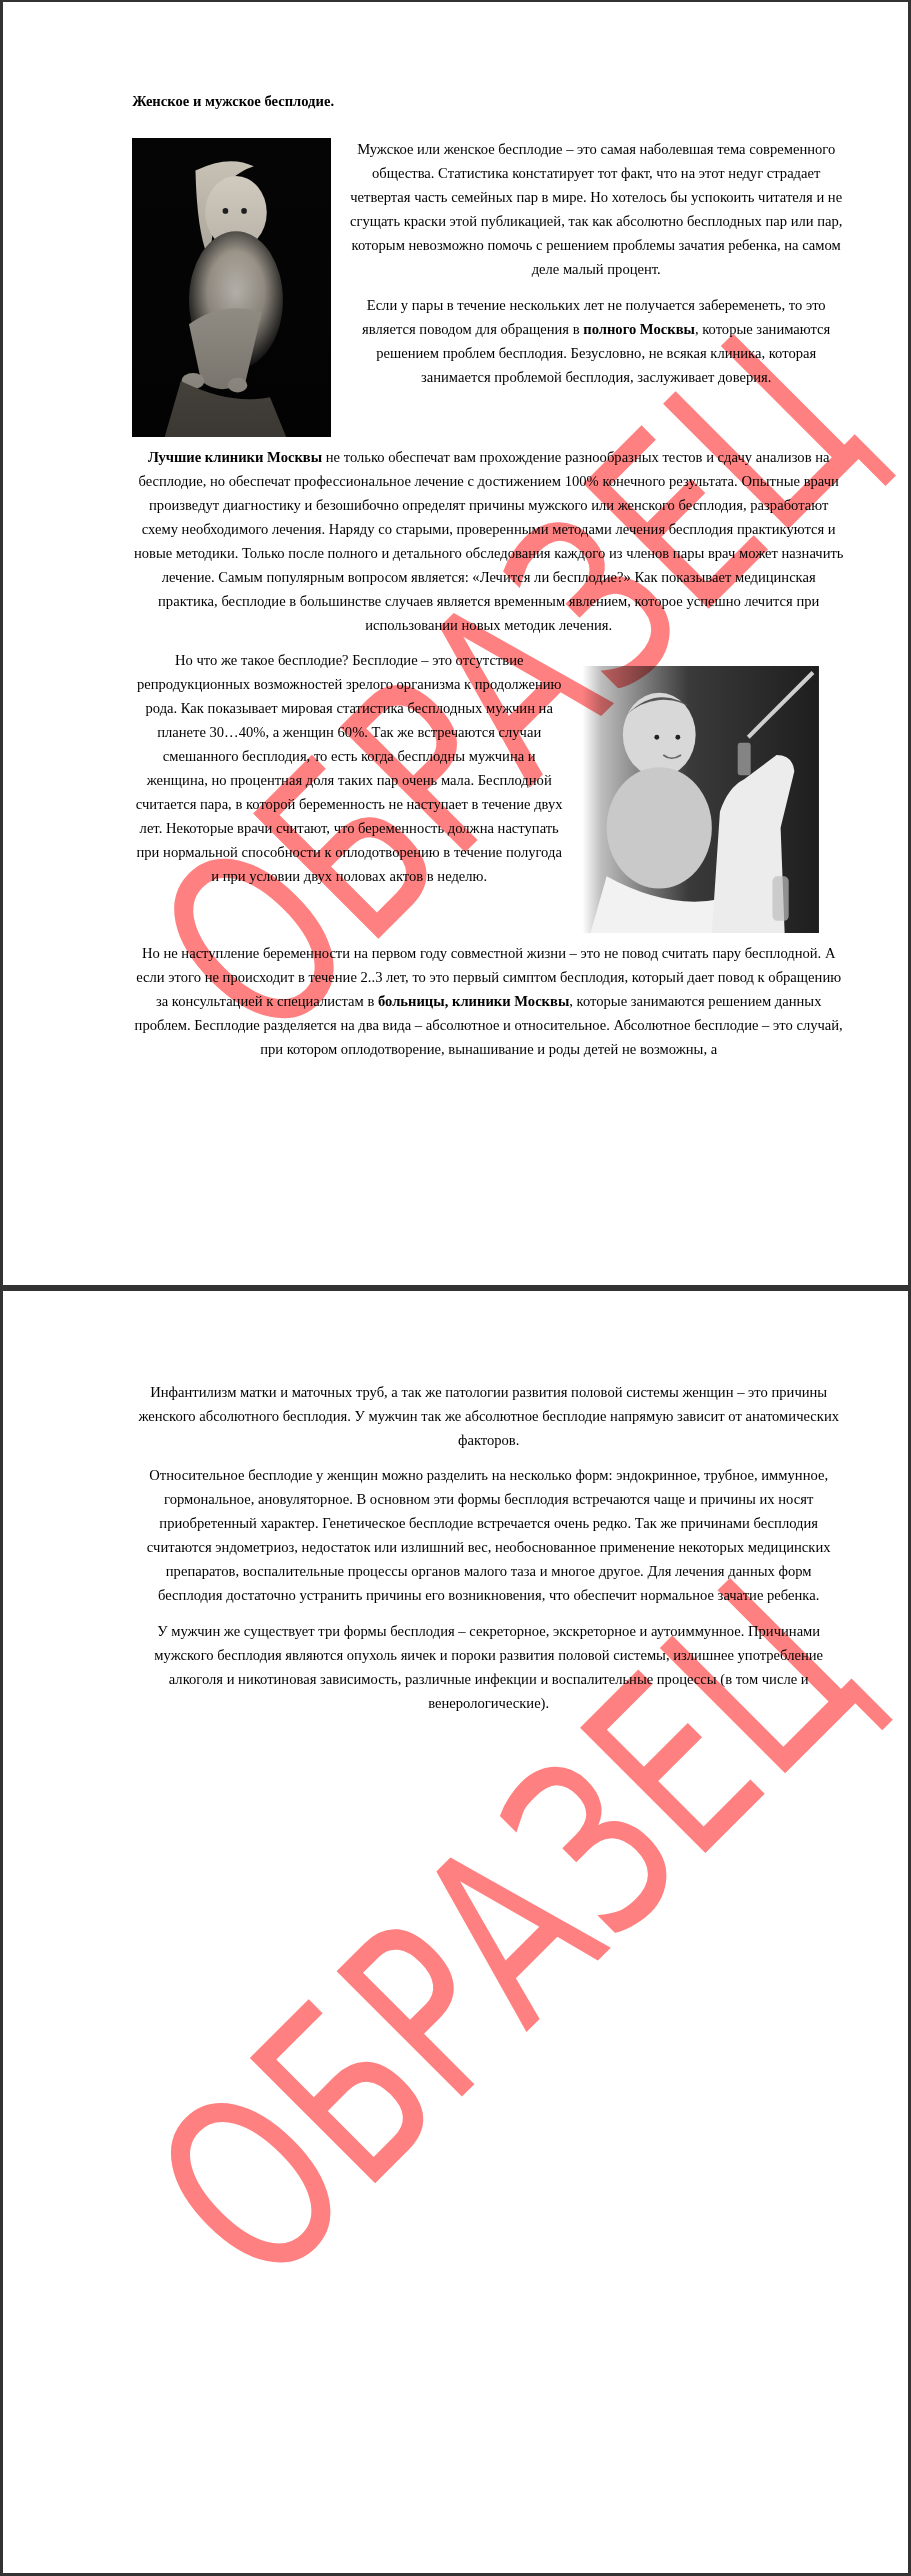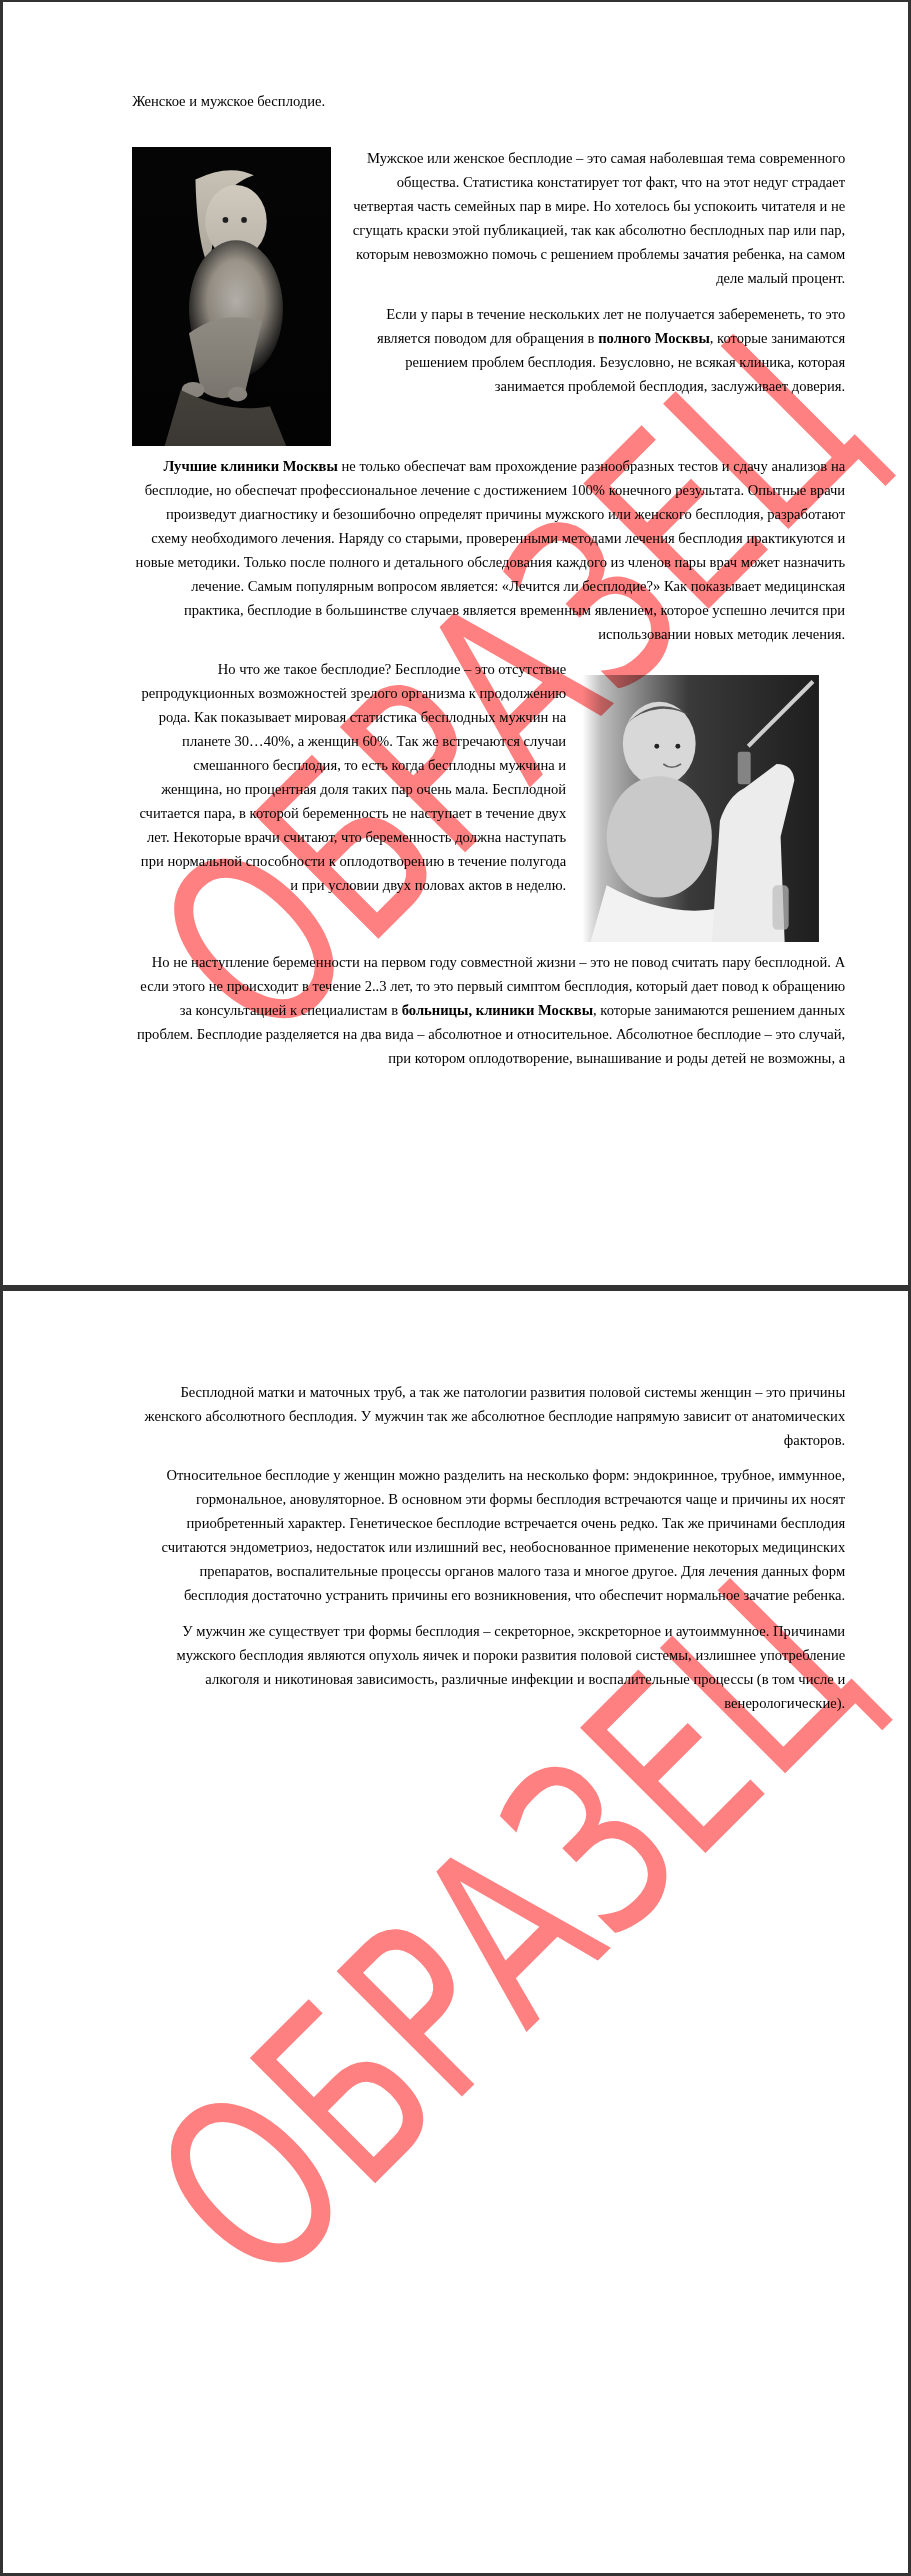--- a/index.html
+++ b/index.html
@@ -19,22 +19,22 @@
   .watermark svg { width: 100%; height: 100%; }
   .watermark text { font-family: "DejaVu Sans", sans-serif; font-size: 300px; }
 
   .content {
     position: absolute; left: 129px; width: 713px; z-index: 2;
     font-size: 14.6px; line-height: 24px; mix-blend-mode: multiply;
   }
   .page-1 .content { top: 87px; }
   .page-2 .content { top: 89px; }
 
-  .doc-title { font-weight: normal; font-size: 14.6px; line-height: 24px; margin-bottom: 33px; }
-  p { margin-bottom: 11.3px; text-align: right; }
+  .doc-title { font-weight: bold; font-size: 14.6px; line-height: 24px; margin-bottom: 24px; }
+  p { margin-bottom: 11.3px; text-align: center; }
   b { font-weight: bold; }
 
   .img-left {
     float: left; width: 199px; height: 299px; margin: 0.8px 16px 8px 0;
     background: #050505; position: relative; overflow: hidden;
   }
   .img-right {
     float: right; width: 237px; height: 267px; margin: 18px 26px 8px 16px;
     position: relative; overflow: hidden;
     background: linear-gradient(90deg, #ffffff 0%, #cfcfcf 6%, #6a6a6a 40%, #202020 70%, #3a3a3a 100%);
@@ -122,20 +122,20 @@
   </div>
 
   <div class="page page-2">
     <div class="watermark">
       <svg viewBox="0 0 1117 1583" xmlns="http://www.w3.org/2000/svg">
         <text x="622" y="895" text-anchor="middle" fill="#FF8080" transform="rotate(-45 622 790)" textLength="1060" lengthAdjust="spacingAndGlyphs">ОБРАЗЕЦ</text>
       </svg>
     </div>
 
     <div class="content">
-      <p>Бесплодной матки и маточных труб, а так же патологии развития половой системы женщин – это причины женского абсолютного бесплодия. У мужчин так же абсолютное бесплодие напрямую зависит от анатомических факторов.</p>
+      <p>Инфантилизм матки и маточных труб, а так же патологии развития половой системы женщин – это причины женского абсолютного бесплодия. У мужчин так же абсолютное бесплодие напрямую зависит от анатомических факторов.</p>
       <p>Относительное бесплодие у женщин можно разделить на несколько форм: эндокринное, трубное, иммунное, гормональное, ановуляторное. В основном эти формы бесплодия встречаются чаще и причины их носят приобретенный характер. Генетическое бесплодие встречается очень редко. Так же причинами бесплодия считаются эндометриоз, недостаток или излишний вес, необоснованное применение некоторых медицинских препаратов, воспалительные процессы органов малого таза и многое другое. Для лечения данных форм бесплодия достаточно устранить причины его возникновения, что обеспечит нормальное зачатие ребенка.</p>
       <p>У мужчин же существует три формы бесплодия – секреторное, экскреторное и аутоиммунное. Причинами мужского бесплодия являются опухоль яичек и пороки развития половой системы, излишнее употребление алкоголя и никотиновая зависимость, различные инфекции и воспалительные процессы (в том числе и венерологические).</p>
     </div>
   </div>
 
 </div>
 
 
 </body></html>

